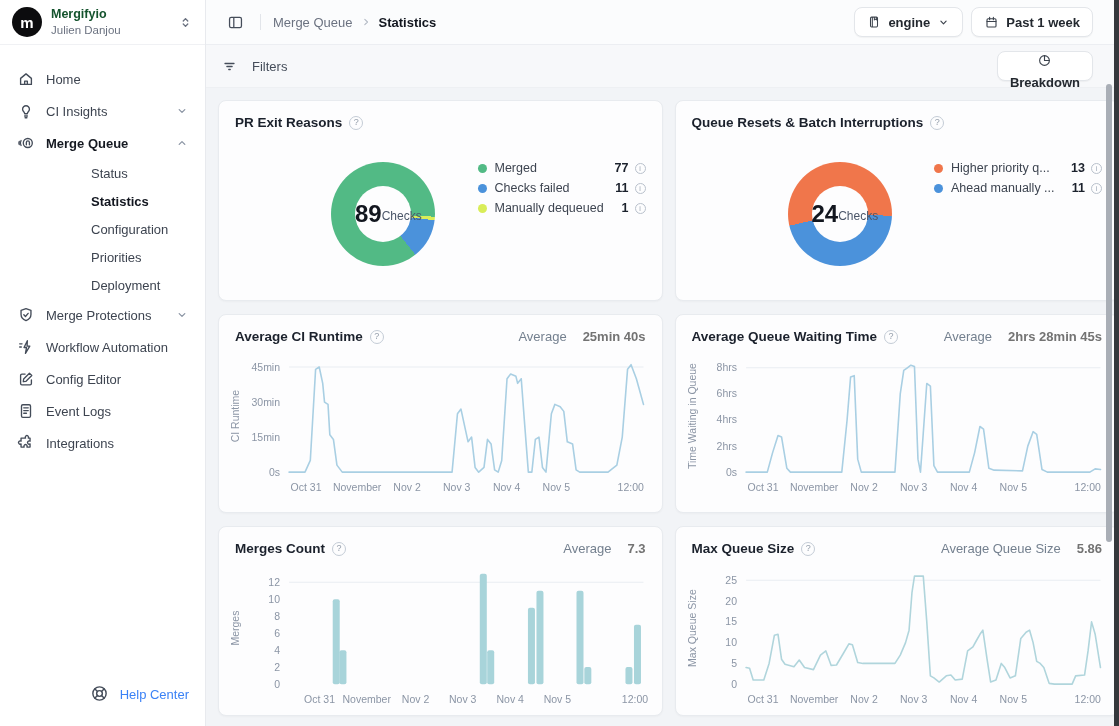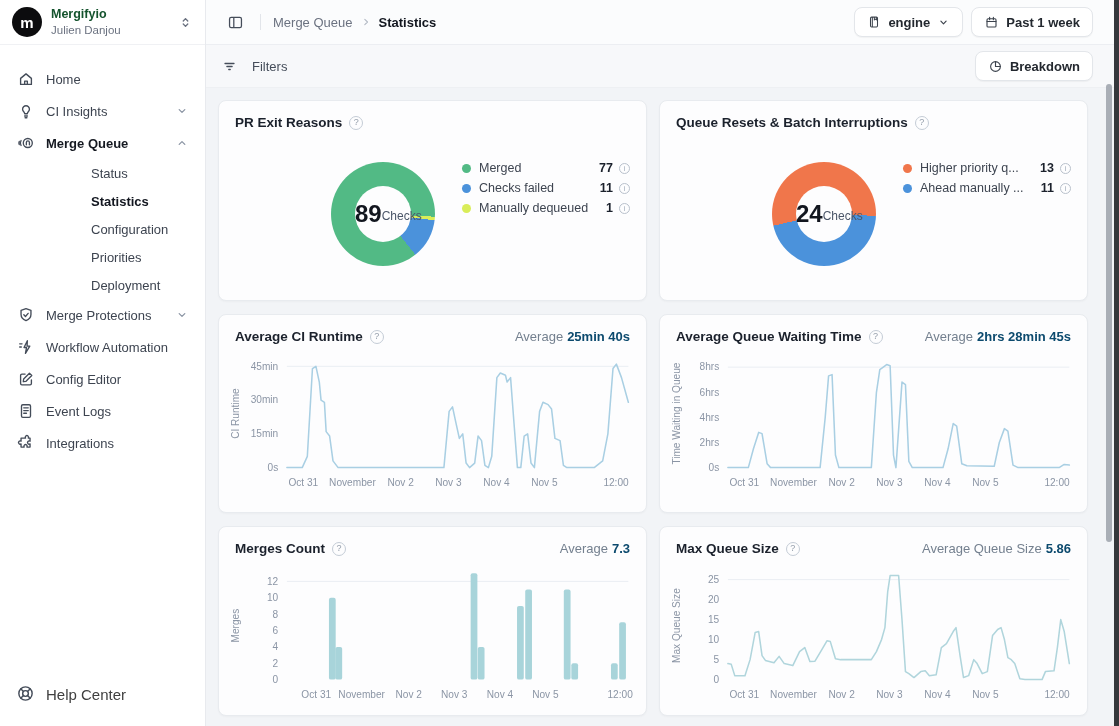--- a/index.html
+++ b/index.html
@@ -17,47 +17,47 @@
   .org-caret { margin-left:auto; color:#6b7280; display:flex; }
   .nav { padding:18px 8px 8px 8px; flex:1; }
   .nav-item { display:flex; align-items:center; height:32px; padding:0 8px; border-radius:6px; font-size:13px; color:#3d4450; cursor:pointer; }
   .nav-item .ico { width:19px; height:19px; margin-right:11px; display:flex; align-items:center; justify-content:center; color:#444c59; flex:none; }
   .nav-item .chev { margin-left:auto; color:#8a94a3; display:flex; }
   .nav-item.bold { font-weight:bold; color:#15192100; color:#151921; }
   .nav-sub { padding-left:38px; }
   .nav-sub .nav-item { height:28px; color:#3d4450;margin-left:37px; }
   .nav-sub .nav-item.active { font-weight:bold; color:#12161f; }
   .sidebar-footer { padding:12px 16px 22px 16px; }
-  .help-item { display:flex; align-items:center; font-size:15px; color:#404040; cursor:pointer; }
+  .help-item { display:flex; align-items:center; font-size:13px; color:#3b82f6; cursor:pointer;justify-content:flex-end; }
   .help-item .ico { width:20px; height:20px; margin-right:10px; color:#444c59; display:flex; }
   svg.icon { display:block; }
 
   
   .main { flex:1; display:flex; flex-direction:column; min-width:0; }
   .topbar { height:45px; background:#fbfcfd; border-bottom:1px solid #eceef2; display:flex; align-items:center; padding:0 26px 0 16px; flex:none; }
   .icon-btn { display:flex; align-items:center; justify-content:center; width:26px; height:26px; border-radius:6px; color:#454d5a; cursor:pointer; }
   .top-divider { width:1px; height:16px; background:#e2e5ea; margin:0 12px; }
   .crumbs { display:flex; align-items:center; font-size:13px; }
   .crumb-muted { color:#6b7280; cursor:pointer; }
   .crumb-sep { color:#b2b9c4; margin:0 7px; display:flex; }
   .crumb-current { color:#12161f; font-weight:bold; }
   .top-actions { margin-left:auto; display:flex; gap:8px; }
   .btn { display:flex; align-items:center; gap:7px; height:30px; padding:1px 12px; background:#fff; border:1px solid #e3e6ea; border-radius:8px; font-size:13px; font-weight:bold; color:#23282f; box-shadow:0 1px 1px rgba(20,24,32,.04); cursor:pointer; white-space:nowrap; }
   .btn .bico { display:flex; color:#3c434d; }
   .filterbar { height:43px; background:#f7f8fa; border-bottom:1px solid #eef0f3; display:flex; align-items:center; padding:0 26px 0 16px; flex:none; }
   .filters-toggle { display:flex; align-items:center; gap:15px; font-size:13px; color:#454d5a; cursor:pointer; }
-  .filterbar .btn { margin-left:auto; }
-
-  .content { flex:1; padding:12px 31px 10px 12px; display:grid; grid-template-columns:1fr 1fr; grid-template-rows:201px 199px 190px; gap:13px 12px; overflow:hidden; }
+  .filterbar .btn { margin-left:auto;flex-direction:column; }
+
+  .content { flex:1; padding:12px 0 10px 12px; display:grid; grid-template-columns:1fr 1fr; grid-template-rows:201px 199px 190px; gap:13px 12px; overflow:hidden; }
   .card { background:#fdfdfe; border:1px solid #e8ebef; border-radius:8px; box-shadow:0 1px 2px rgba(16,24,40,.03); overflow:hidden; }
   .card-head { display:flex; align-items:center; padding:14px 16px 0 16px; }
   .card-title { font-size:13.5px; font-weight:bold; color:#1b212c; }
   .q-icon { width:14px; height:14px; border:1.2px solid #c4ccd6; border-radius:50%; color:#939daa; font-size:9px; line-height:11px; text-align:center; margin-left:7px; cursor:pointer; flex:none; }
   .avg { margin-left:auto; font-size:13px; color:#74808f; white-space:nowrap; }
-  .avg b { color:#0c4a6e; margin-left:4px; }
+  .avg b { color:#737373; margin-left:16px; }
 
   
   .donut-body { display:flex; align-items:flex-start; padding:10px 16px 0 16px; }
   .donut { width:104px; height:104px; border-radius:50%; margin-left:96px; margin-top:22px; display:flex; align-items:center; justify-content:center; cursor:pointer; }
   .hole { width:56px; height:56px; border-radius:50%; background:#fdfdfe; display:flex; flex-direction:row; align-items:center; }
   .hole .big { font-size:24px; font-weight:bold; color:#12161f; line-height:1; }
   .hole .sub { font-size:12px; color:#4a5568; margin-top:3px; }
   .legend { margin-left:auto; margin-top:18px; min-width:168px; }
   .legend-row { display:flex; align-items:center; height:20px; cursor:pointer; }
   .dot { width:9px; height:9px; border-radius:50%; flex:none; margin-right:8px; }

